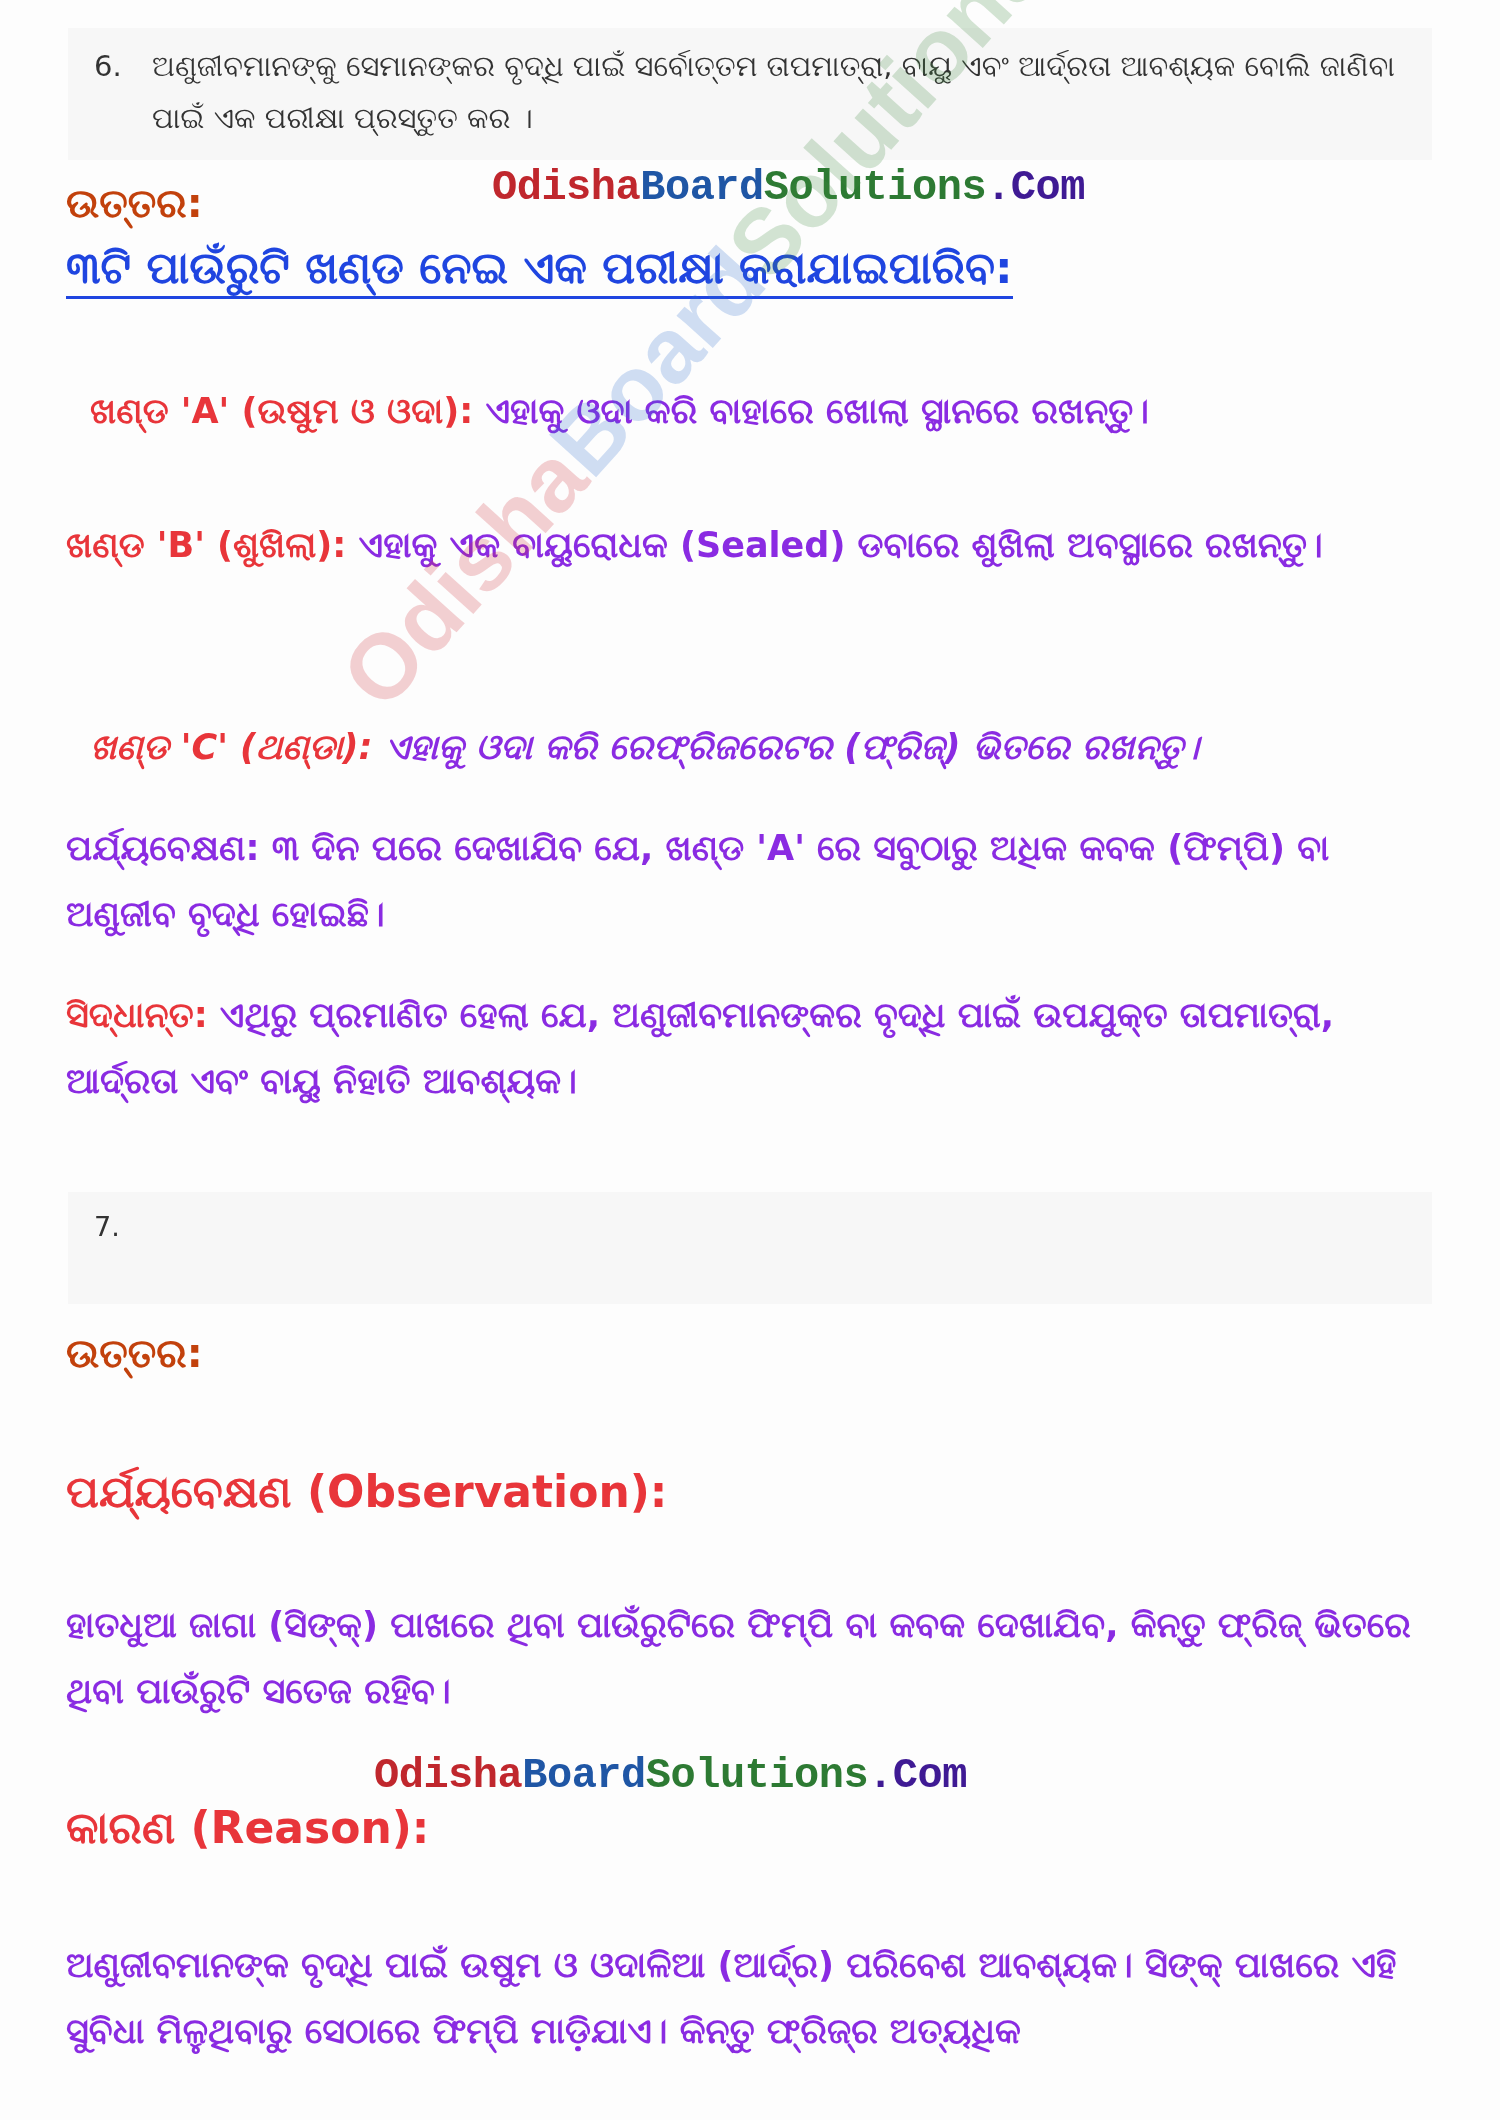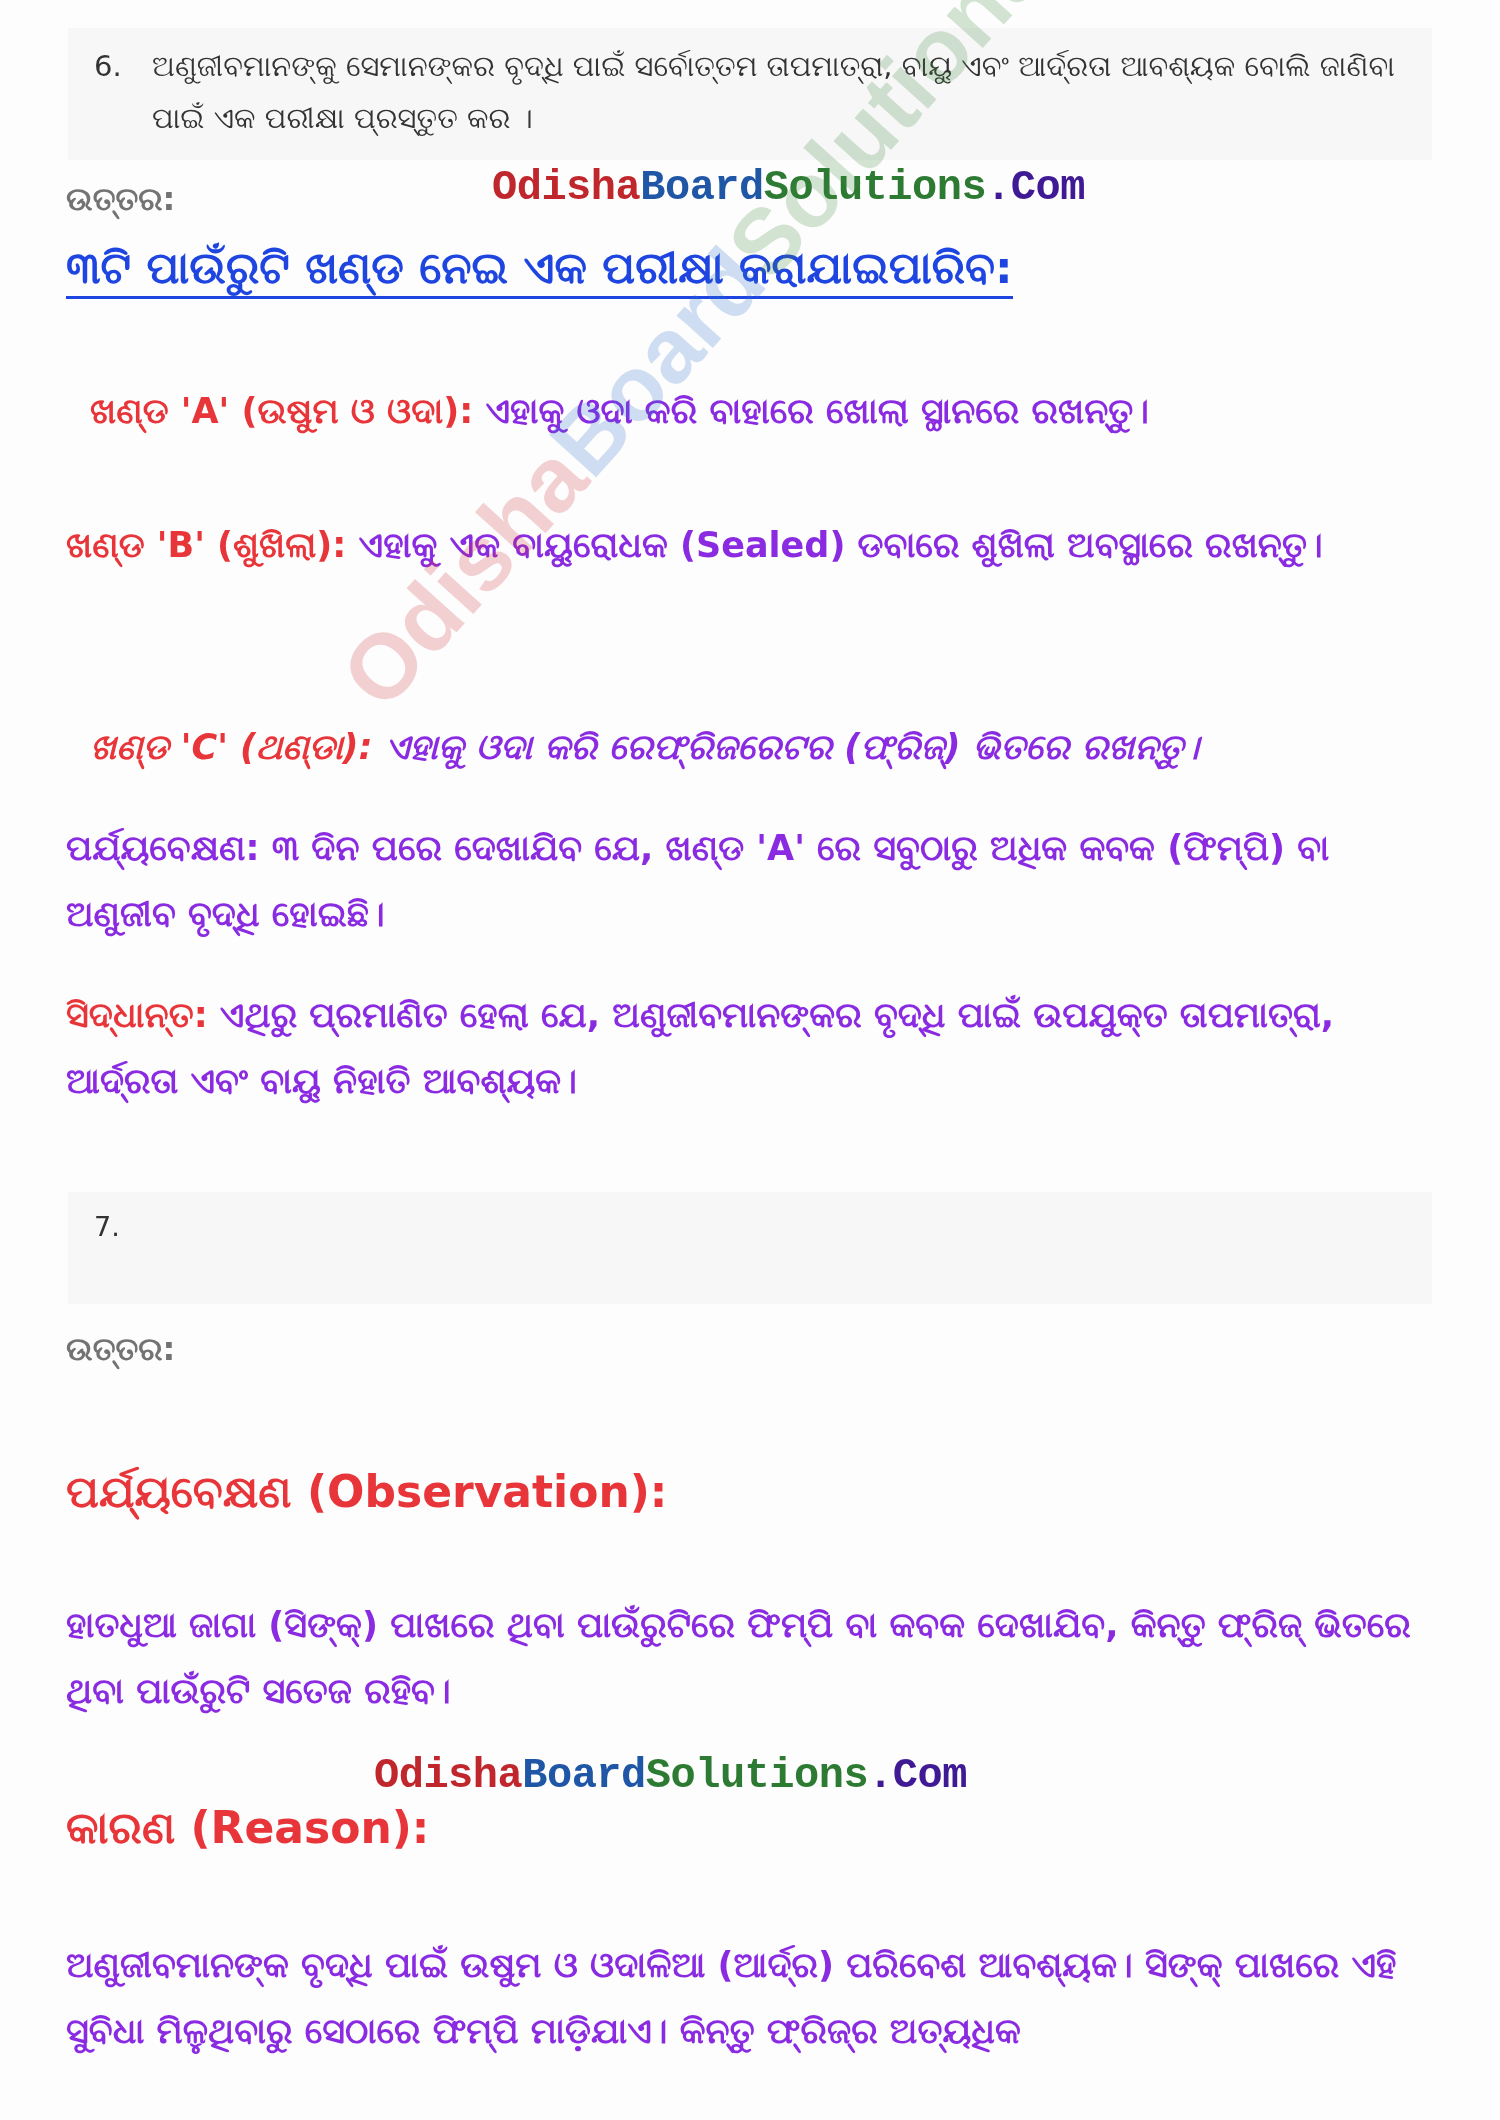--- a/index.html
+++ b/index.html
@@ -18,22 +18,22 @@
   .q-text { margin-left: 84px; margin-right: 20px; }
   .brand {
     position: absolute; font-family: Liberation Mono, monospace;
     font-weight: bold; font-size: 42px; letter-spacing: -0.5px;
   }
   .brand .b1 { color: #c0272d; }
   .brand .b2 { color: #1f56a5; }
   .brand .b3 { color: #2d7a33; }
   .brand .b4 { color: #3f1a94; }
   .answer-label {
-    position: absolute; left: 66px; color: #737373;
-    font-size: 32px; font-weight: bold;
+    position: absolute; left: 66px; color: #c2410c;
+    font-size: 40px; font-weight: bold;
   }
   .subheading {
     position: absolute; left: 66px; color: #1f45e0;
     font-size: 44px; font-weight: bold;
     border-bottom: 3px solid #1f45e0; padding-bottom: 2px;
   }
   .para {
     position: absolute; left: 66px; right: 60px;
     font-size: 35px; font-weight: bold; line-height: 66px;
     color: #8a2be2;

